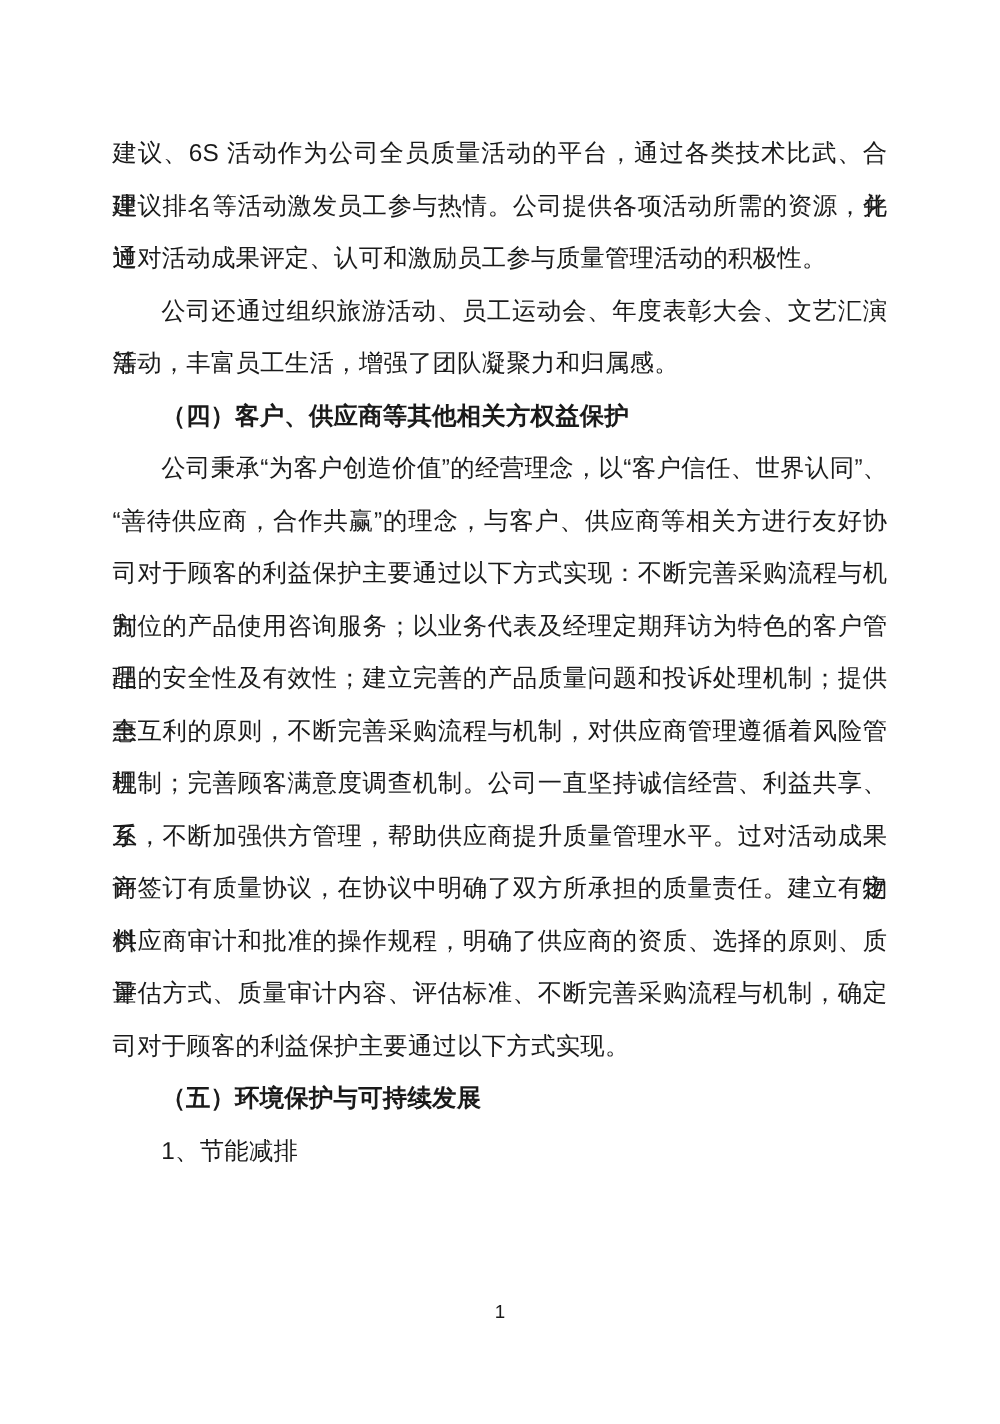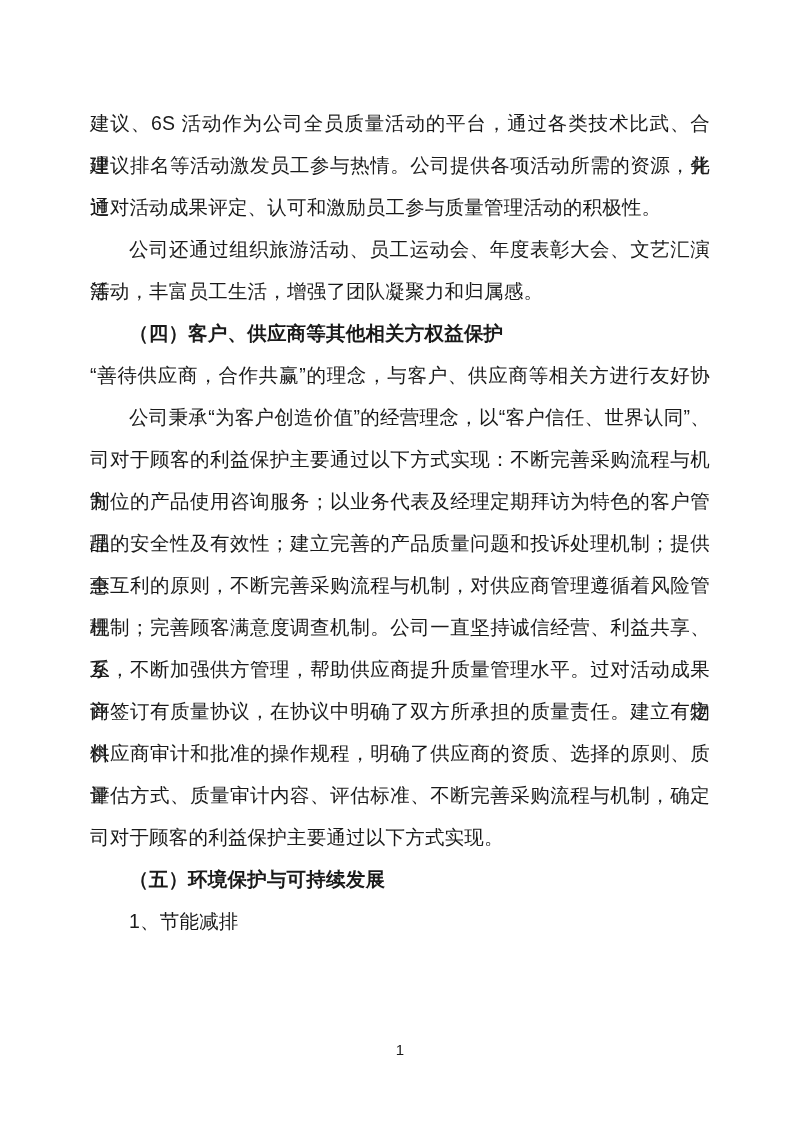--- a/index.html
+++ b/index.html
@@ -58,22 +58,22 @@
 
     <div class="line justify">建议、6S 活动作为公司全员质量活动的平台，通过各类技术比武、合理化</div>
     <div class="line justify">建议排名等活动激发员工参与热情。公司提供各项活动所需的资源，并通</div>
     <div class="line">过对活动成果评定、认可和激励员工参与质量管理活动的积极性。</div>
 
     <div class="line justify indent">公司还通过组织旅游活动、员工运动会、年度表彰大会、文艺汇演等</div>
     <div class="line">活动，丰富员工生活，增强了团队凝聚力和归属感。</div>
 
     <div class="line heading">（四）客户、供应商等其他相关方权益保护</div>
 
+    <div class="line justify indent">公司秉承“为客户创造价值”的经营理念，以“客户信任、世界认同”、</div>
     <div class="line justify">“善待供应商，合作共赢”的理念，与客户、供应商等相关方进行友好协</div>
-    <div class="line justify indent">公司秉承“为客户创造价值”的经营理念，以“客户信任、世界认同”、</div>
     <div class="line justify">司对于顾客的利益保护主要通过以下方式实现：不断完善采购流程与机制</div>
     <div class="line justify">方位的产品使用咨询服务；以业务代表及经理定期拜访为特色的客户管理</div>
     <div class="line justify">品的安全性及有效性；建立完善的产品质量问题和投诉处理机制；提供全</div>
     <div class="line justify">惠互利的原则，不断完善采购流程与机制，对供应商管理遵循着风险管理</div>
     <div class="line justify">机制；完善顾客满意度调查机制。公司一直坚持诚信经营、利益共享、互</div>
     <div class="line justify">系，不断加强供方管理，帮助供应商提升质量管理水平。过对活动成果评定</div>
     <div class="line justify">商签订有质量协议，在协议中明确了双方所承担的质量责任。建立有物料</div>
     <div class="line justify">供应商审计和批准的操作规程，明确了供应商的资质、选择的原则、质量</div>
     <div class="line justify">评估方式、质量审计内容、评估标准、不断完善采购流程与机制，确定</div>
     <div class="line">司对于顾客的利益保护主要通过以下方式实现。</div>

